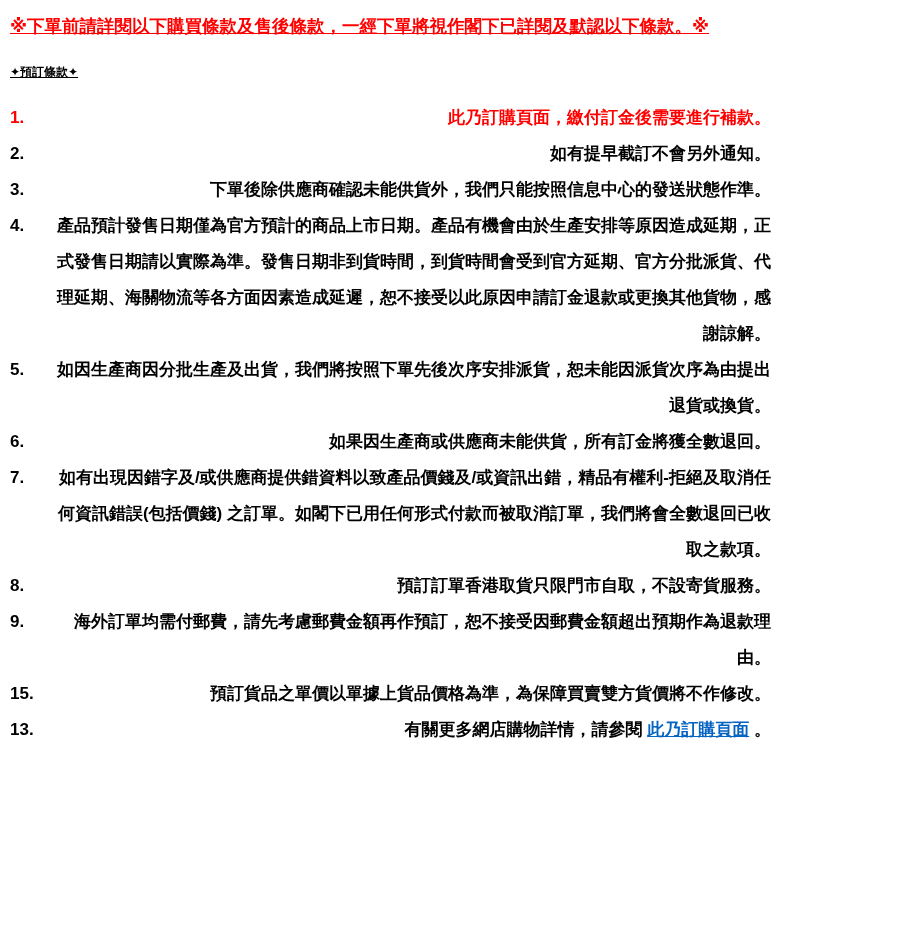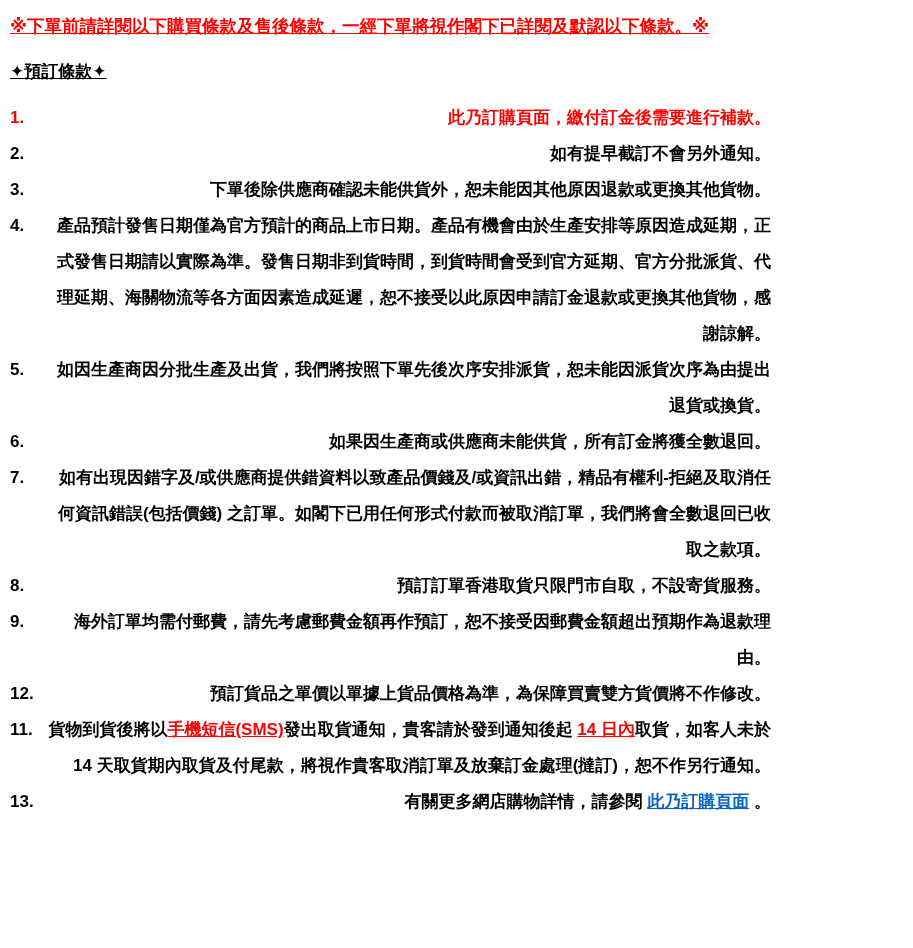--- a/index.html
+++ b/index.html
@@ -21,21 +21,21 @@
     line-height:36px;
   }
   .notice{
     margin:0 0 6px 0;
     color:var(--red);
     text-decoration:underline;
     font-size:17.5px;
   }
   .section-title{
     margin:4px 0 10px 0;
-    font-size:17px;
+    font-size:12px;
     font-weight:700;
     color:var(--black);
     text-decoration:underline;
     display:inline-block;
   }
   .terms-list{
     margin:0;
     padding:0;
   }
   .term{
@@ -78,21 +78,21 @@
       <div class="term emphasis">
         <span class="term-num">1.</span>
         <span class="term-text"><span>此乃訂購頁面，繳付訂金後需要進行補款。</span></span>
       </div>
       <div class="term">
         <span class="term-num">2.</span>
         <span class="term-text"><span>如有提早截訂不會另外通知。</span></span>
       </div>
       <div class="term">
         <span class="term-num">3.</span>
-        <span class="term-text"><span>下單後除供應商確認未能供貨外，恕未能因其他原因退款或更換其他貨物。</span></span>
+        <span class="term-text"><span>下單後除供應商確認未能供貨外，我們只能按照信息中心的發送狀態作準。</span></span>
       </div>
       <div class="term">
         <span class="term-num">4.</span>
         <span class="term-text"><span>產品預計發售日期僅為官方預計的商品上市日期。產品有機會由於生產安排等原因造成延期，正式發售日期請以實際為準。發售日期非到貨時間，到貨時間會受到官方延期、官方分批派貨、代理延期、海關物流等各方面因素造成延遲，恕不接受以此原因申請訂金退款或更換其他貨物，感謝諒解。</span></span>
       </div>
       <div class="term">
         <span class="term-num">5.</span>
         <span class="term-text"><span>如因生產商因分批生產及出貨，我們將按照下單先後次序安排派貨，恕未能因派貨次序為由提出退貨或換貨。</span></span>
       </div>
       <div class="term">
@@ -105,25 +105,21 @@
       </div>
       <div class="term">
         <span class="term-num">8.</span>
         <span class="term-text"><span>預訂訂單香港取貨只限門市自取，不設寄貨服務。</span></span>
       </div>
       <div class="term">
         <span class="term-num">9.</span>
         <span class="term-text"><span>海外訂單均需付郵費，請先考慮郵費金額再作預訂，恕不接受因郵費金額超出預期作為退款理由。</span></span>
       </div>
       <div class="term">
-        <span class="term-num">12.</span>
+        <span class="term-num">15.</span>
         <span class="term-text"><span>預訂貨品之單價以單據上貨品價格為準，為保障買賣雙方貨價將不作修改。</span></span>
-      </div>
-      <div class="term">
-        <span class="term-num">11.</span>
-        <span class="term-text"><span>貨物到貨後將以</span><span class="red-underline">手機短信(SMS)</span><span>發出取貨通知，貴客請於發到通知後起 </span><span class="red-underline">14 日內</span><span>取貨，如客人未於 14 天取貨期內取貨及付尾款，將視作貴客取消訂單及放棄訂金處理(撻訂)，恕不作另行通知。</span></span>
       </div>
       <div class="term">
         <span class="term-num">13.</span>
         <span class="term-text"><span>有關更多網店購物詳情，請參閱 </span><a class="link" href="#">此乃訂購頁面</a><span> 。</span></span>
       </div>
     </div>
 </div>
 
 </body></html>

